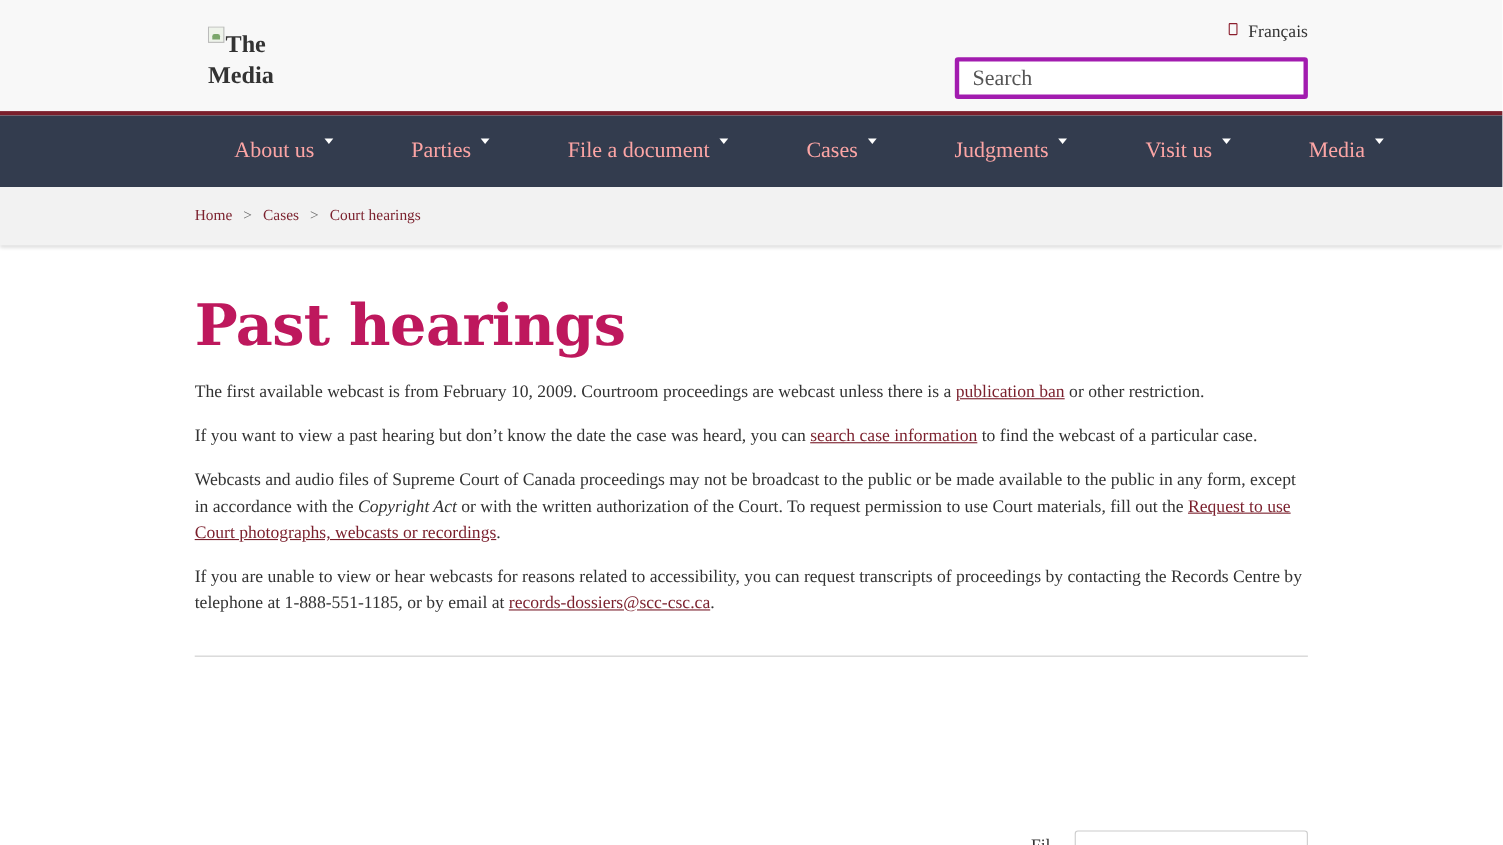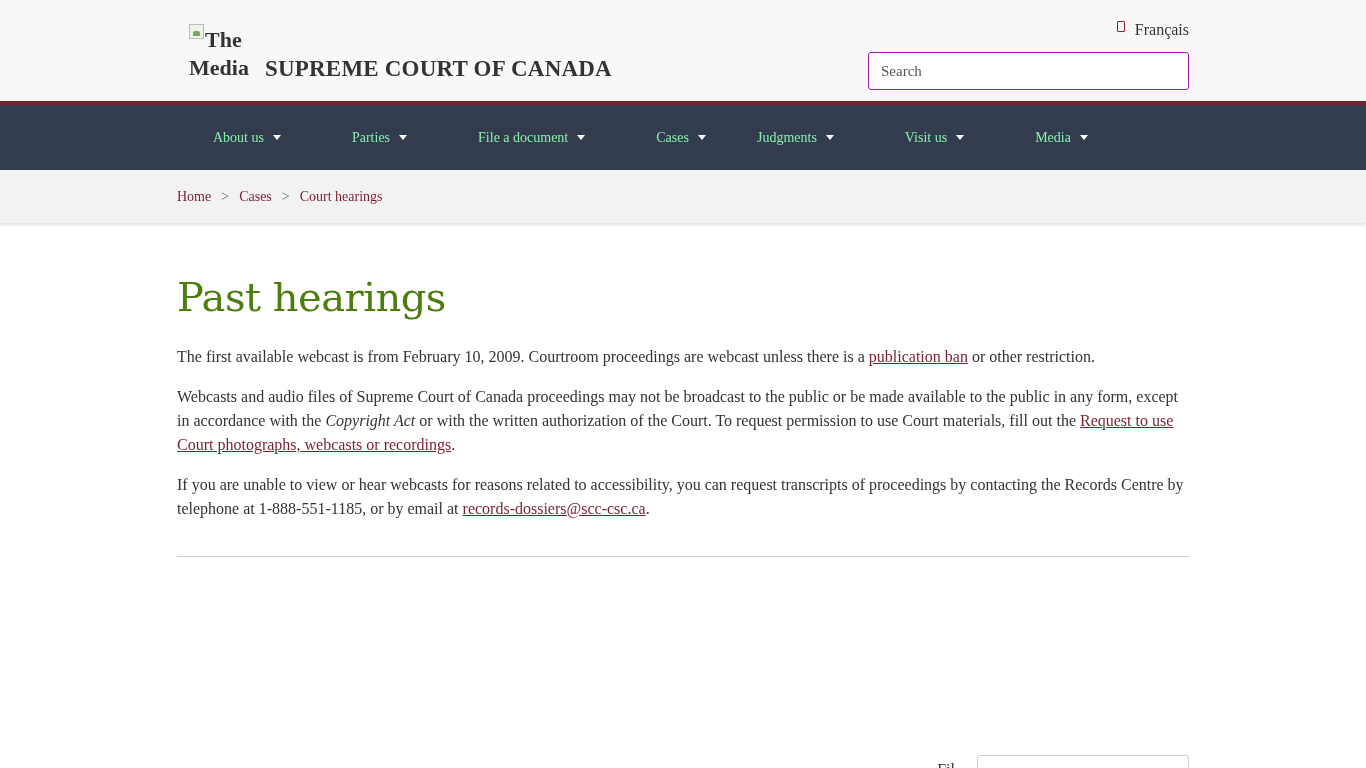--- a/index.html
+++ b/index.html
@@ -24,43 +24,43 @@
       margin-left: 15px; margin-top: 16px; font-family: "Liberation Serif", serif;
       font-size: 23px; color: #333; letter-spacing: 0.2px;
     }
     .lang-link {
       position: absolute; right: 0; top: 21px; font-family: "Liberation Serif", serif;
       font-size: 16px; color: #333; text-decoration: none; display: flex; align-items: flex-start;
     }
     .lang-icon { display: inline-block; width: 8px; height: 11px; border: 1px solid #8b1e2d; margin-right: 10px; border-radius: 1px; }
     .search-box {
       position: absolute; right: 0; top: 52px; width: 321px; height: 38px;
-      border: 1px solid #a21caf; border-radius: 3px; background: #fff;
-      font-family: "Liberation Serif", serif; font-size: 15px; padding: 0 12px; color: #555;
+      border: 4px solid #a21caf; border-radius: 3px; background: #fff;
+      font-family: "Liberation Serif", serif; font-size: 20px; padding: 0 12px; color: #555;
     }
     .search-box::placeholder { color: #555; }
 
     
     .main-nav { height: 65px; background: #333c4e; }
     .main-nav ul { list-style: none; display: flex; height: 65px; align-items: center; }
     .main-nav li {
-      font-family: "Liberation Serif", serif; font-size: 14px; color: #86efac;
-      display: flex; align-items: center; white-space: nowrap; cursor: pointer;
+      font-family: "Liberation Serif", serif; font-size: 20px; color: #fca5a5;
+      display: flex; align-items: flex-start; white-space: nowrap; cursor: pointer;
     }
     .caret { display: inline-block; width: 0; height: 0; margin-left: 9px; border-left: 4px solid transparent; border-right: 4px solid transparent; border-top: 5px solid #ffffff; }
 
     
     .breadcrumb-bar { height: 53px; background: #f2f2f2; box-shadow: 0 2px 3px rgba(0,0,0,0.12); }
     .breadcrumb { display: flex; align-items: center; height: 53px; font-family: "Liberation Serif", serif; font-size: 14px; }
     .breadcrumb a { color: #7a1f2c; text-decoration: none; }
     .breadcrumb .sep { color: #666; margin: 0 10px; }
 
     
     .page-title {
-      font-family: "DejaVu Serif", serif; font-weight: normal; font-size: 40px; color: #4d7c0f;
+      font-family: "DejaVu Serif", serif; font-weight: bold; font-size: 52px; color: #be185d;
       margin-top: 49px; line-height: 50px; letter-spacing: -0.5px;
     }
     .content p {
       font-family: "Liberation Serif", serif; font-size: 16px; line-height: 24px; color: #333;
       margin-top: 16px;
     }
     .content p:first-of-type { margin-top: 23px; }
     .content a { color: #7a1f2c; text-decoration: underline; margin-top: 40px; }
     .content em { font-style: italic; }
     .divider { border: 0; border-top: 1px solid #cccccc; margin-top: 35px; }
@@ -73,21 +73,20 @@
 <body>
 
 <header class="site-header">
   <div class="container">
     <div class="logo-area">
       <div class="logo-img">
         <span class="broken"></span>
         <span class="alt">The</span>
         <span class="alt2">Media</span>
       </div>
-      <div class="site-title">SUPREME COURT OF CANADA</div>
     </div>
     <a class="lang-link">
       <span class="lang-icon"></span>
       <span>Français</span>
     </a>
     <input class="search-box" type="text" placeholder="Search" style="">
   </div>
 </header>
 
 <nav class="main-nav">
@@ -102,21 +101,21 @@
           <span class="caret"></span>
         </li>
       <li style="margin-left:71px">
           <span>File a document</span>
           <span class="caret"></span>
         </li>
       <li style="margin-left:71px">
           <span>Cases</span>
           <span class="caret"></span>
         </li>
-      <li style="margin-left:51px">
+      <li style="margin-left:71px">
           <span>Judgments</span>
           <span class="caret"></span>
         </li>
       <li style="margin-left:71px">
           <span>Visit us</span>
           <span class="caret"></span>
         </li>
       <li style="margin-left:71px">
           <span>Media</span>
           <span class="caret"></span>
@@ -136,20 +135,21 @@
     </div>
   </div>
 </div>
 
 <main class="container content" style="position:static;">
   <h1 class="page-title">Past hearings</h1>
 
   <p><span>The first available webcast is from February 10, 2009. Courtroom proceedings are webcast unless there is a </span><a>publication ban</a><span> or other restriction.</span></p>
 
 
+  <p><span>If you want to view a past hearing but don’t know the date the case was heard, you can </span><a>search case information</a><span> to find the webcast of a particular case.</span></p>
 
   <p><span>Webcasts and audio files of Supreme Court of Canada proceedings may not be broadcast to the public or be made available to the public in any form, except in accordance with the </span><em>Copyright Act</em><span> or with the written authorization of the Court. To request permission to use Court materials, fill out the </span><a>Request to use Court photographs, webcasts or recordings</a><span>.</span></p>
 
   <p><span>If you are unable to view or hear webcasts for reasons related to accessibility, you can request transcripts of proceedings by contacting the Records Centre by telephone at 1-888-551-1185, or by email at </span><a>records-dossiers@scc-csc.ca</a><span>.</span></p>
 
 
   <hr class="divider">
 </main>
 
 <div class="container" style="position:absolute; left:177px; top:0; height:768px;">

